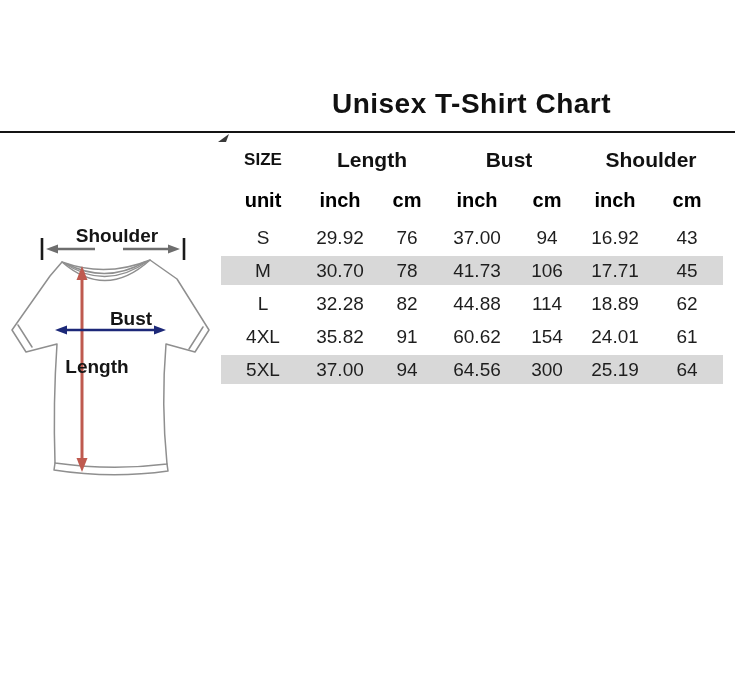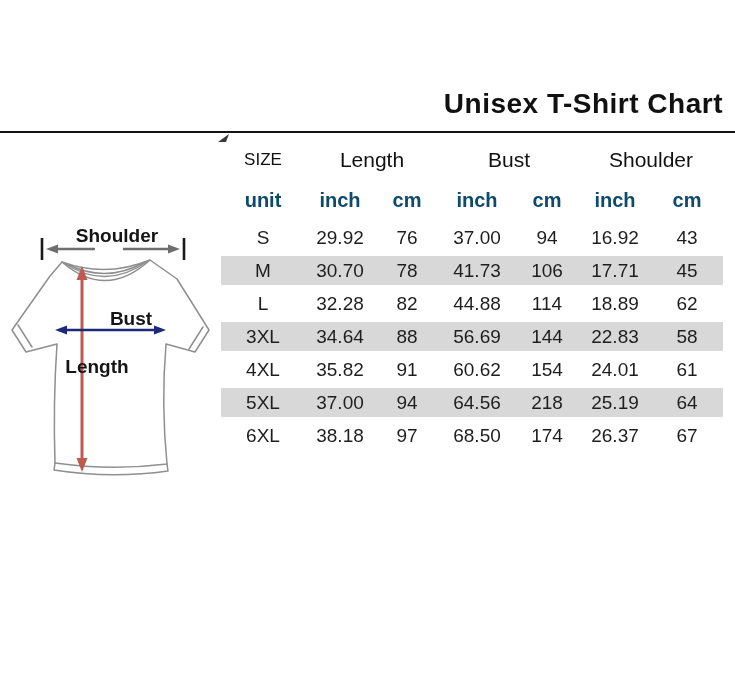--- a/index.html
+++ b/index.html
@@ -5,41 +5,41 @@
   * { margin:0; padding:0; box-sizing:border-box; }
   html,body { background:#fff; }
   .stage {
     position:relative; width:735px; height:679px;
     background:#fff; overflow:hidden;
     font-family:"Liberation Sans", sans-serif;
     color:#1c1c1c;
   }
   .title {
     position:absolute; left:220px; top:88px; width:503px; height:36px;
-    text-align:right; font-size:28px; font-weight:700; color:#111;
+    text-align:center; font-size:28px; font-weight:700; color:#111;
     letter-spacing:0.5px;
   }
   .rule {
     position:absolute; left:0; top:131px; width:735px; height:2px;
     background:#141414;
   }
   .corner-mark { position:absolute; left:217px; top:134px; }
 
   
   table.size-table {
     position:absolute; left:221px; top:141px; width:502px;
     border-collapse:collapse; table-layout:fixed;
   }
   .size-table th, .size-table td {
     text-align:center; vertical-align:middle; padding:0;
     font-family:"Liberation Sans", sans-serif;
   }
-  .size-table tr.group-row th { height:38px; font-size:21px; font-weight:400; color:#111; }
+  .size-table tr.group-row th { height:38px; font-size:21px; font-weight:700; color:#111; }
   .size-table tr.group-row th.c-size { font-size:17px; }
-  .size-table tr.unit-row th { height:42px; font-size:20px; font-weight:700; color:#0c4a6e; }
+  .size-table tr.unit-row th { height:42px; font-size:20px; font-weight:700; color:#000000; }
   .size-table tbody td { height:33px; font-size:19px; font-weight:400; color:#1e1e1e; }
   .size-table tbody tr.band td {
     background:var(--band, #d8d8d8);
     box-shadow: inset 0 2px 0 #fff, inset 0 -2px 0 #fff;
   }
 
   
   .diagram { position:absolute; left:0; top:222px; }
   .diagram text {
     font-family:"Liberation Sans", sans-serif;
@@ -151,52 +151,34 @@
     </tr>
         <tr>
       <td>L</td>
       <td>32.28</td>
       <td>82</td>
       <td>44.88</td>
       <td>114</td>
       <td>18.89</td>
       <td>62</td>
     </tr>
-        <tr class="band">
-      <td>3XL</td>
-      <td>34.64</td>
-      <td>88</td>
-      <td>56.69</td>
-      <td>144</td>
-      <td>22.83</td>
-      <td>58</td>
-    </tr>
         <tr>
       <td>4XL</td>
       <td>35.82</td>
       <td>91</td>
       <td>60.62</td>
       <td>154</td>
       <td>24.01</td>
       <td>61</td>
     </tr>
         <tr class="band">
       <td>5XL</td>
       <td>37.00</td>
       <td>94</td>
       <td>64.56</td>
-      <td>218</td>
+      <td>300</td>
       <td>25.19</td>
       <td>64</td>
-    </tr>
-        <tr>
-      <td>6XL</td>
-      <td>38.18</td>
-      <td>97</td>
-      <td>68.50</td>
-      <td>174</td>
-      <td>26.37</td>
-      <td>67</td>
     </tr>
       </tbody>
   </table>
 
 </div>
 
 </body></html>

